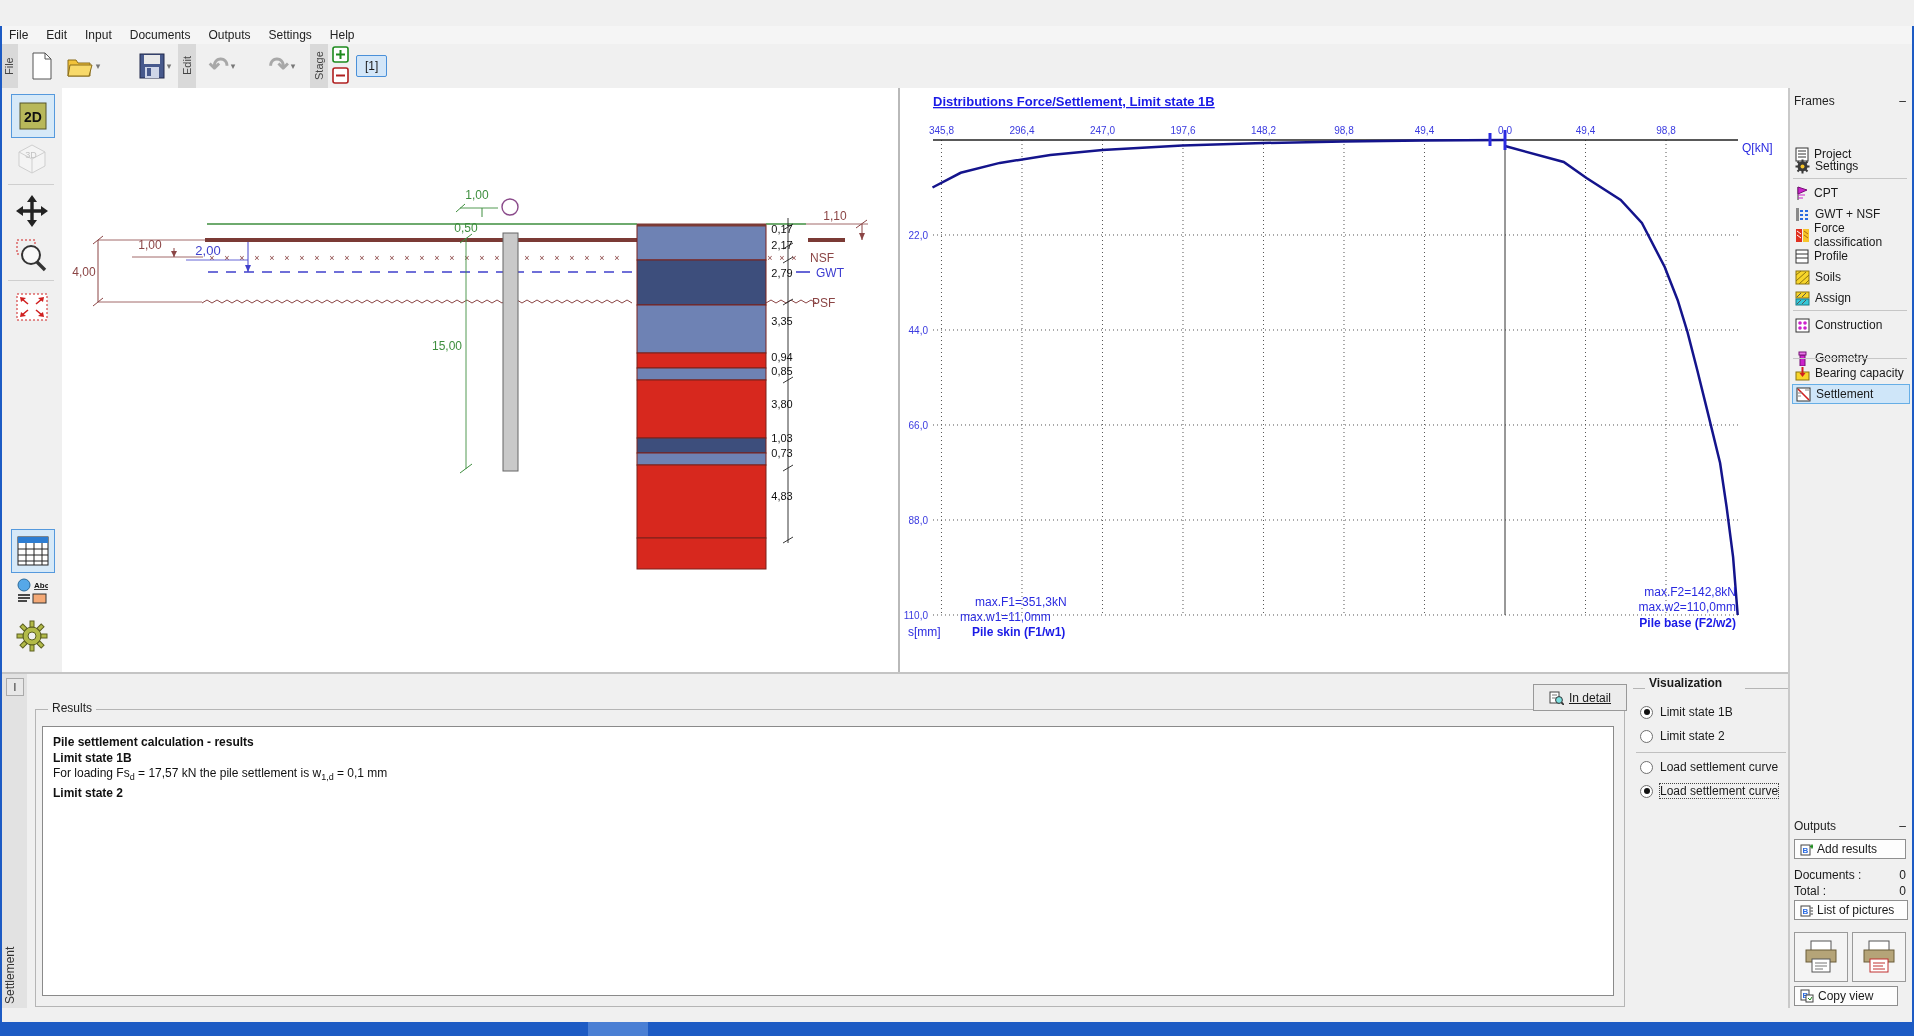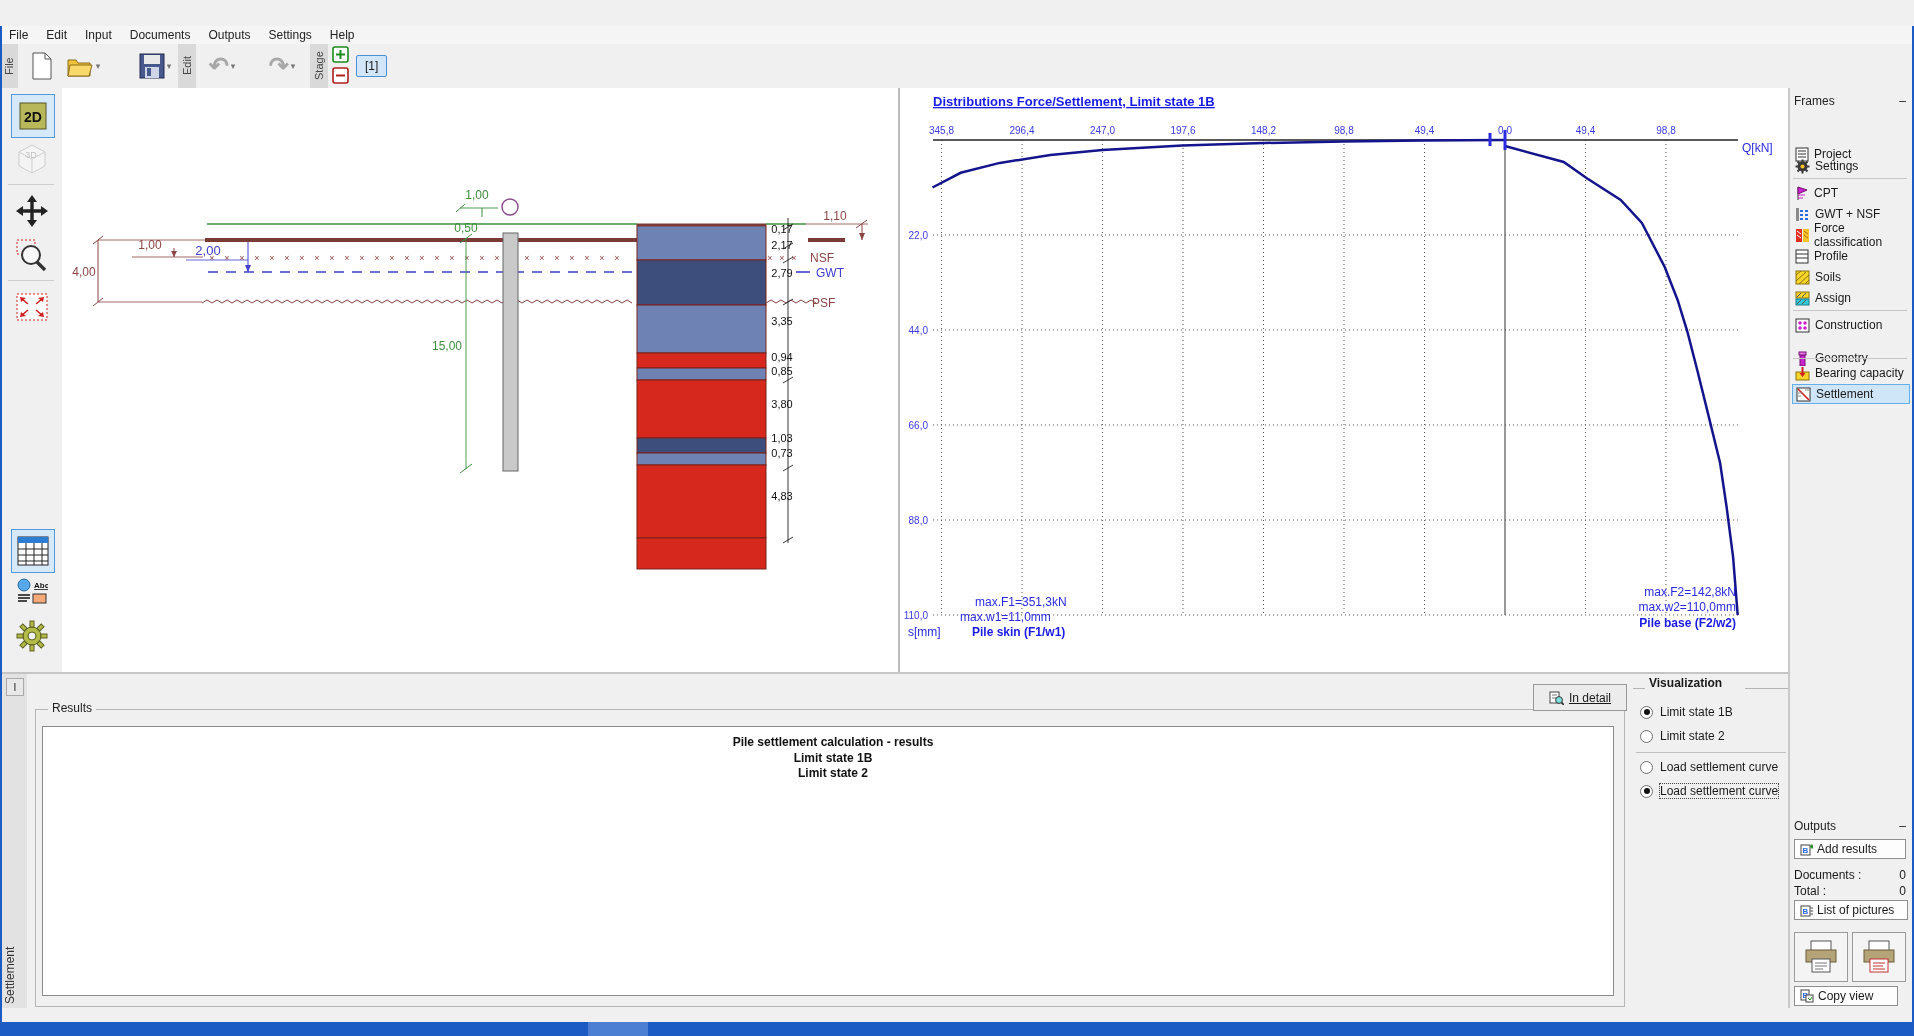--- a/index.html
+++ b/index.html
@@ -41,21 +41,21 @@
   .kv{position:absolute;left:4px;width:112px;display:flex;justify-content:space-between;}
   .printbtn{position:absolute;width:52px;height:48px;background:#f4f4f4;border:1px solid #9a9a9a;display:flex;align-items:center;justify-content:center;}
   
   #bottompanel{left:0;top:672px;width:1788px;height:336px;background:#f0f0f0;border-top:2px solid #c4c4c4;}
   #bstrip{left:0;top:674px;width:27px;height:334px;background:#e2e2e2;}
   #settle-vlabel{left:3px;top:918px;width:16px;height:86px;writing-mode:vertical-rl;transform:rotate(180deg);color:#333;font-size:12px;}
   #panel-toggle{left:6px;top:678px;width:16px;height:16px;background:#e8e8e8;border:1px solid #aaa;font-size:10px;display:flex;align-items:center;justify-content:center;}
   #results-box{left:35px;top:709px;width:1588px;height:296px;border:1px solid #b5b5b5;}
   #results-legend{left:48px;top:701px;background:#f0f0f0;padding:0 4px;color:#222;}
   #results-inner{left:42px;top:726px;width:1572px;height:270px;background:#fff;border:1px solid #8a8a8a;box-sizing:border-box;
-                 padding:8px 0 0 10px;line-height:15.5px;color:#111;text-align:center;}
+                 padding:8px 0 0 10px;line-height:15.5px;color:#111;}
   #indetail-btn{left:1533px;top:684px;width:92px;height:25px;background:#ececec;border:1px solid #999;display:flex;align-items:center;justify-content:center;gap:5px;}
   .bold{font-weight:bold;}
   sub{font-size:9px;}
   
   .radio{width:13px;height:13px;border-radius:50%;border:1px solid #707070;background:#fff;display:inline-block;position:relative;box-sizing:border-box;}
   .radio.on::after{content:"";position:absolute;left:2.5px;top:2.5px;width:6px;height:6px;border-radius:50%;background:#111;}
   .vrow{position:absolute;left:1640px;display:flex;align-items:center;gap:7px;}
   .vrow .dotted{outline:1px dotted #444;}
   #statusbar{left:0;top:1008px;width:1914px;height:14px;background:#f0f0f0;}
   #taskbar{left:0;top:1022px;width:1914px;height:14px;background:#1d5bc4;}
@@ -555,20 +555,21 @@
   <div id="bottompanel" class="abs"></div>
   <div id="bstrip" class="abs"></div>
   <div id="panel-toggle" class="abs">I</div>
   <div id="settle-vlabel" class="abs">Settlement</div>
 
   <div id="results-box" class="abs"></div>
   <div id="results-legend" class="abs">Results</div>
   <div id="results-inner" class="abs">
     <div class="bold">Pile settlement calculation - results</div>
     <div class="bold">Limit state 1B</div>
+    <div><span>For loading Fs</span><sub>d</sub><span> = 17,57 kN the pile settlement is w</span><sub>1,d</sub><span> = 0,1 mm</span></div>
     <div class="bold">Limit state 2</div>
   </div>
 
   <div id="indetail-btn" class="abs">
     <svg width="15" height="14">
         <rect x="1" y="1" width="9" height="11" fill="#fff" stroke="#444"></rect>
         <path d="M3 4 h5 M3 7 h5" stroke="#777"></path>
         <circle cx="10" cy="9" r="3.4" fill="#7de0e0" stroke="#333"></circle>
         <path d="M12.5 11.5 L15 14" stroke="#333" stroke-width="1.8"></path>
       </svg>

